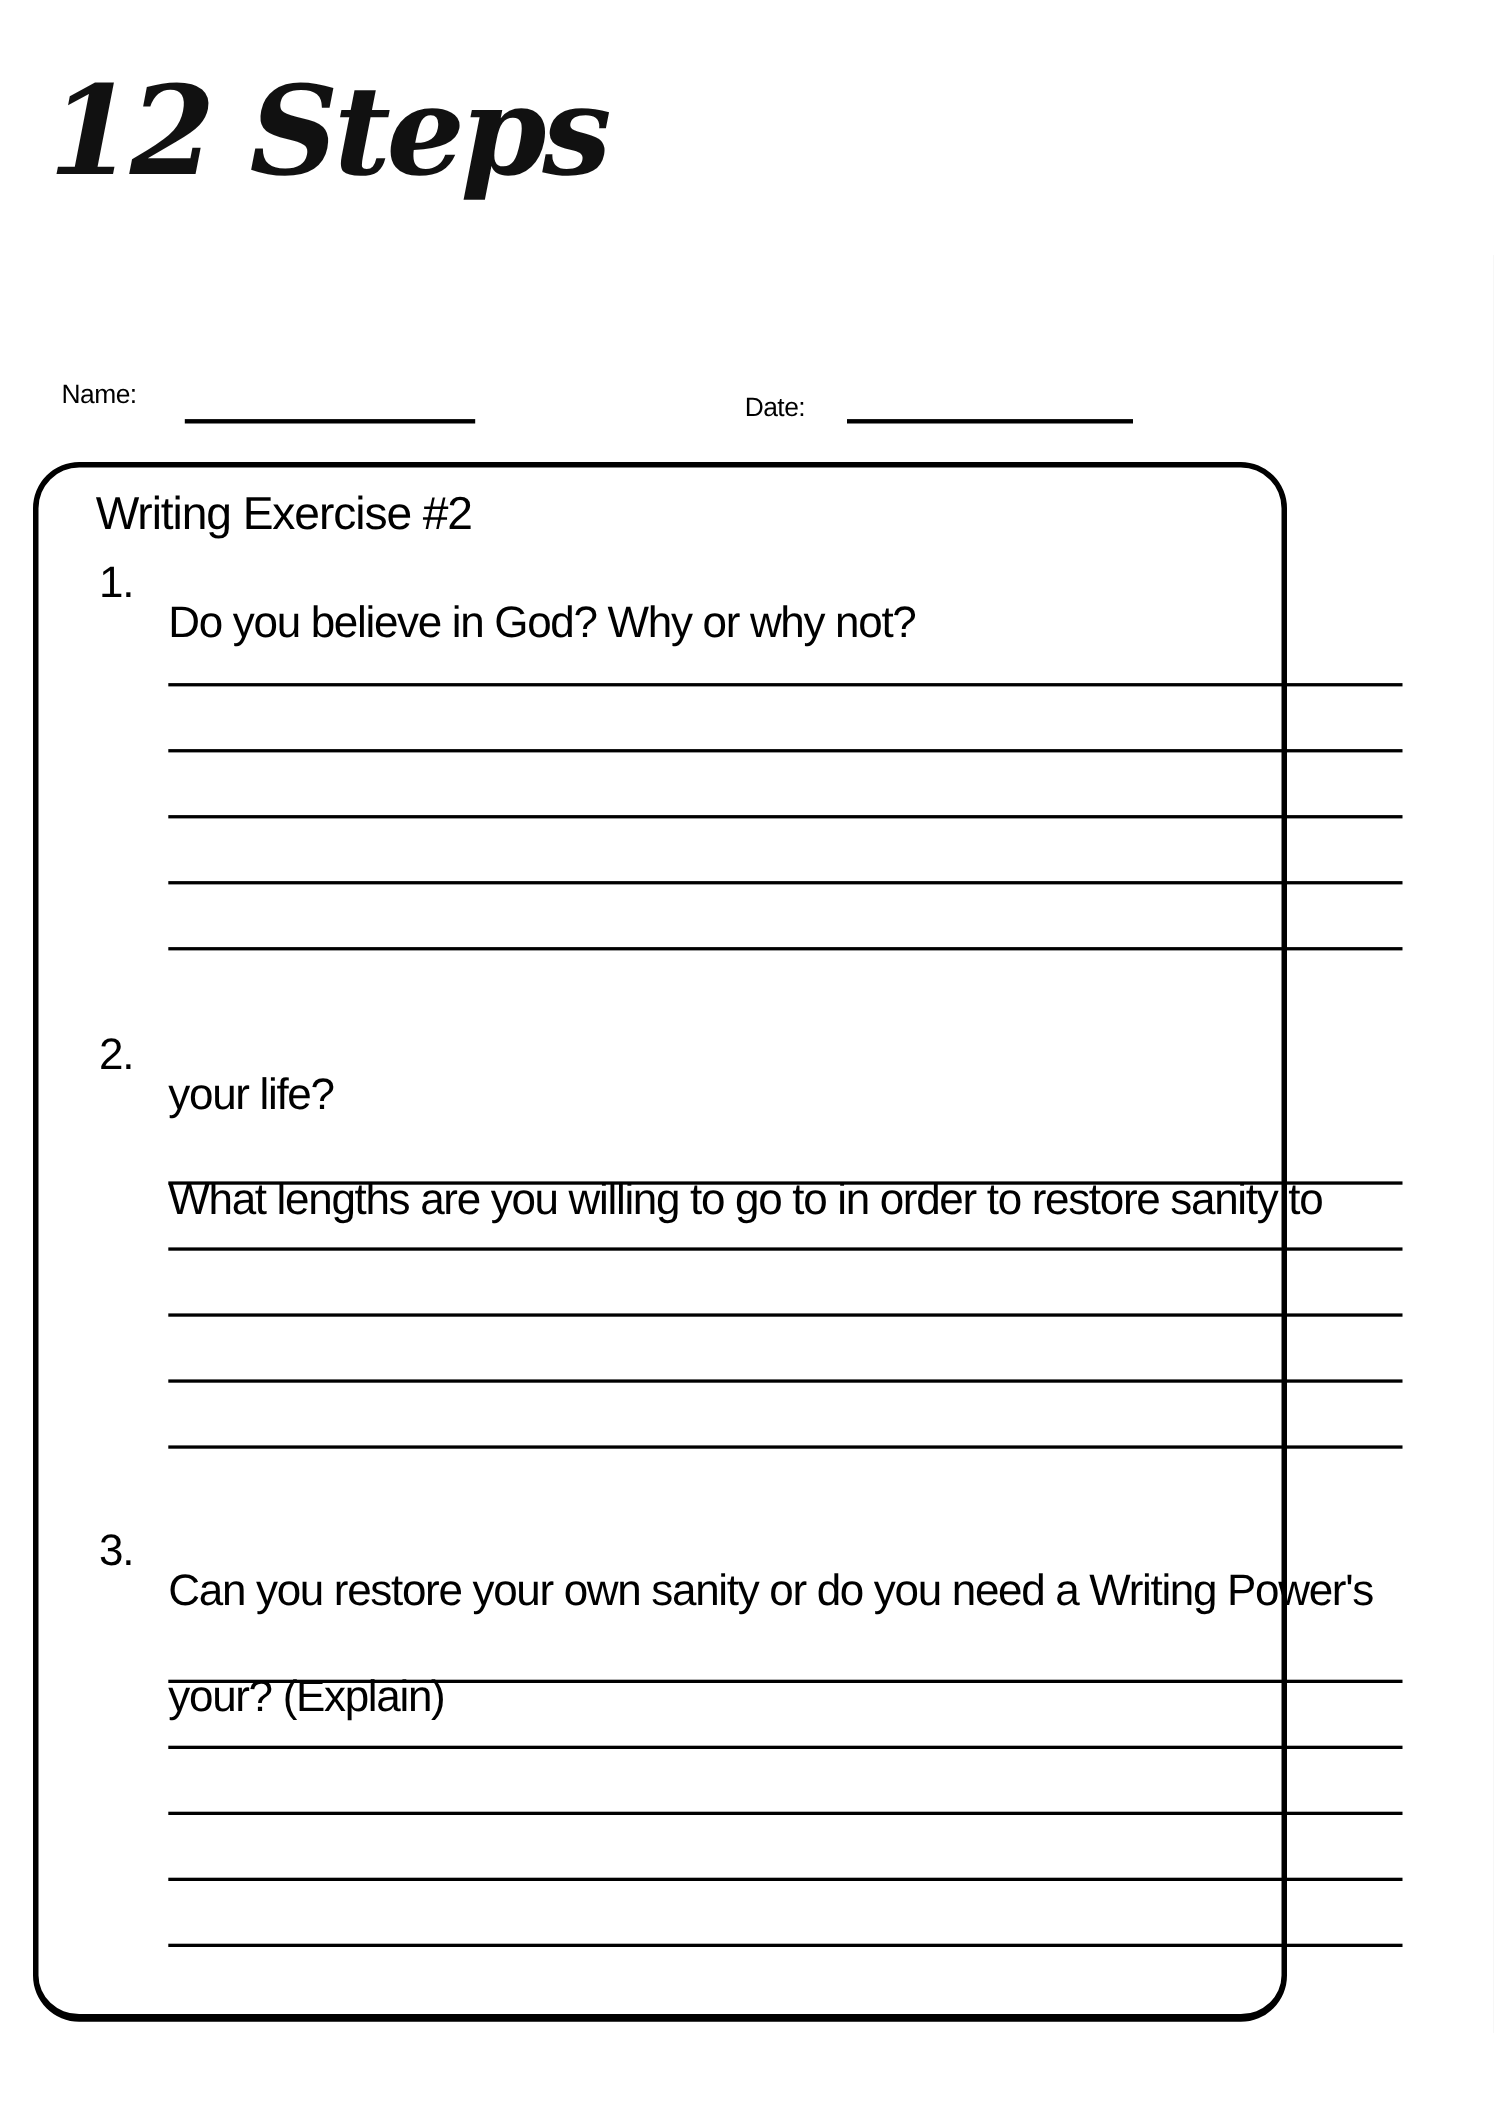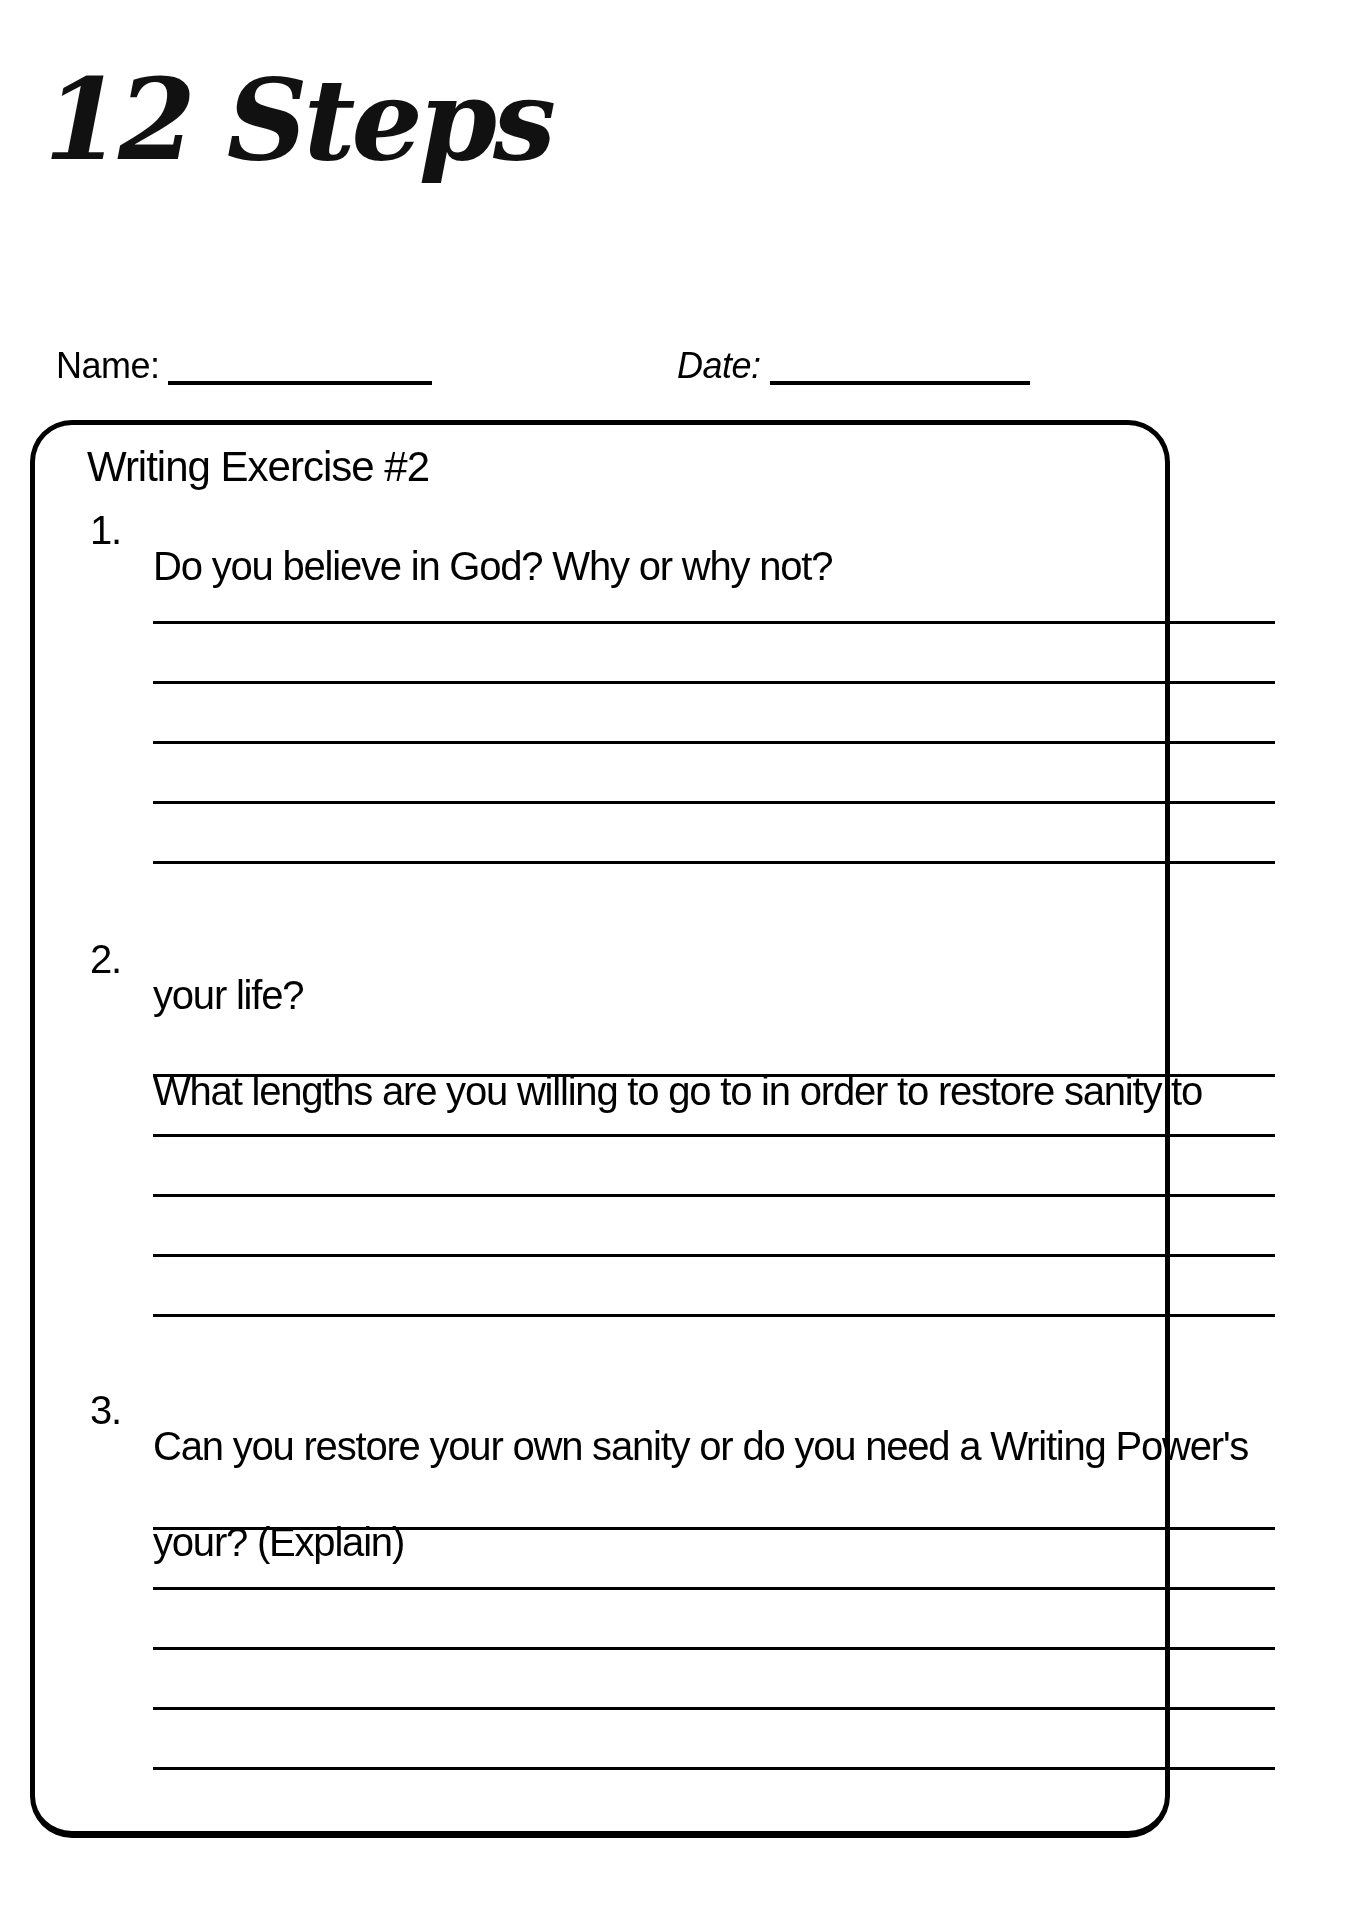--- a/index.html
+++ b/index.html
@@ -22,28 +22,28 @@
     font-weight: bold;
     font-size: 112px;
     line-height: 112px;
     letter-spacing: -4px;
     color: #111;
     white-space: nowrap;
   }
   .meta-row { position: absolute; top: 345px; left: 0; width: 100%; height: 44px; }
   .meta-label {
     position: absolute;
-    font-size: 36px;
+    font-size: 24px;
     letter-spacing: -0.5px;
     color: #000;
     white-space: nowrap;
     text-align: right;
   }
   .name-label { left: 56px; top: 0; }
-  .date-label { left: 677px; top: 0; font-style: italic; }
+  .date-label { left: 677px; top: 12px; }
   .blank-rule {
     position: absolute;
     height: 3.5px;
     background: #000;
   }
   .name-rule { left: 168px; top: 36px; width: 264px; }
   .date-rule { left: 770px; top: 36px; width: 260px; }
 
   .exercise-box {
     position: absolute;

